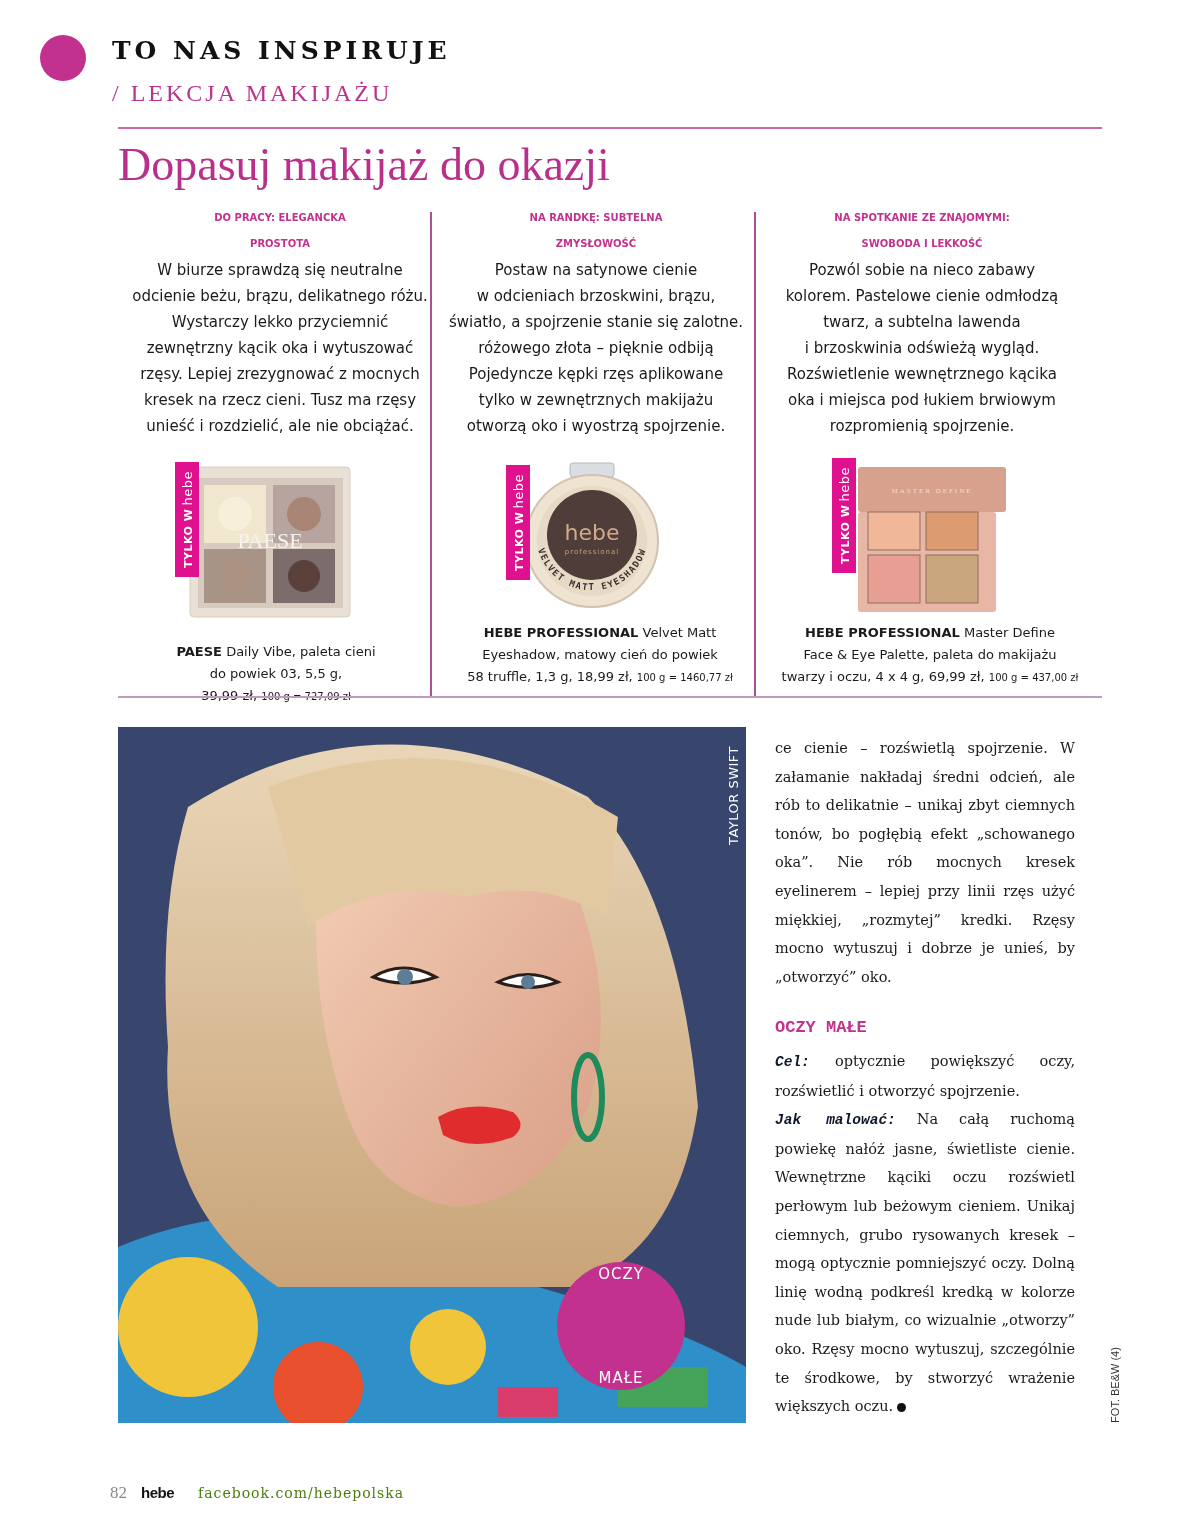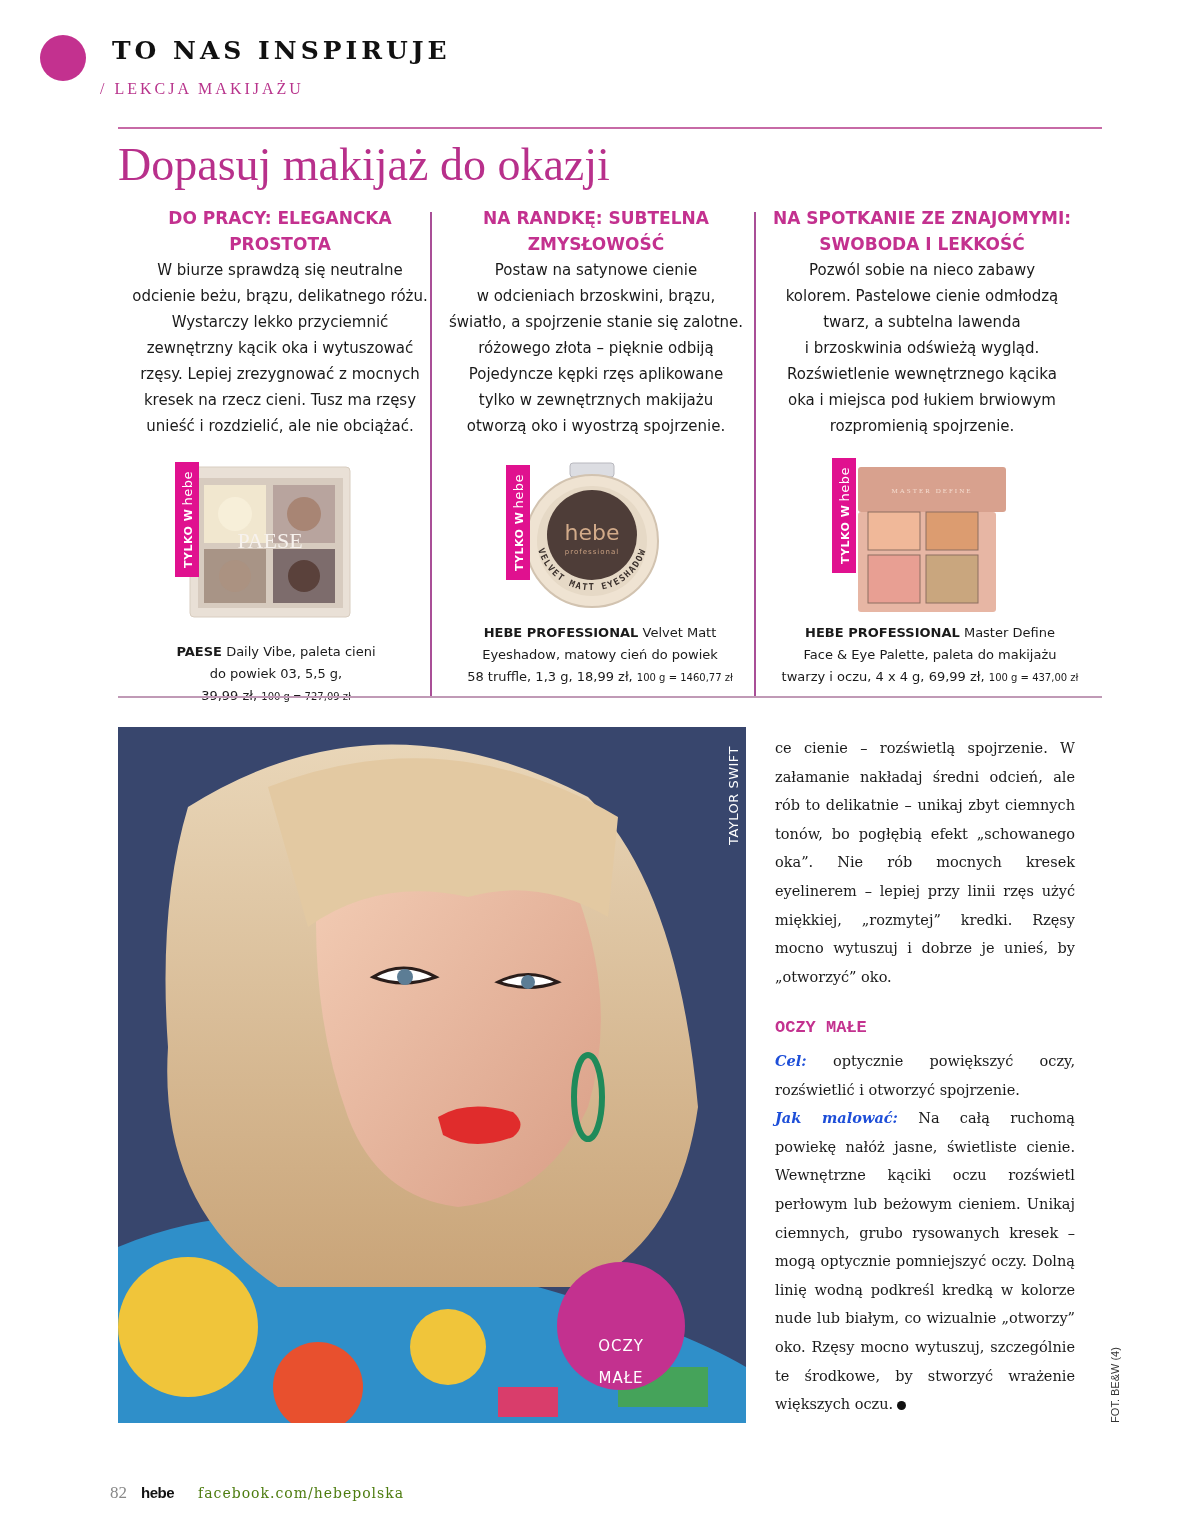--- a/index.html
+++ b/index.html
@@ -2,63 +2,63 @@
 <html><head>
 <meta charset="utf-8">
 <style>
   html, body { margin: 0; padding: 0; background: #ffffff; }
   body { width: 1203px; height: 1536px; position: relative; overflow: hidden; color: #1a1a1a; }
   .abs { position: absolute; }
 
   
   .dot { left: 40px; top: 35px; width: 46px; height: 46px; border-radius: 50%; background: #c3318f; }
   .kicker { left: 112px; top: 36px; font-family: "DejaVu Serif", serif; font-weight: bold; font-size: 25px; letter-spacing: 4px; color: #111; }
-  .subkicker { left: 100px; top: 80px; font-family: "Liberation Serif", serif; font-size: 16px; letter-spacing: 3px; color: #b8348c; }
+  .subkicker { left: 112px; top: 80px; font-family: "Liberation Serif", serif; font-size: 24px; letter-spacing: 3px; color: #b8348c; }
   .rule-top { left: 118px; top: 127px; width: 984px; height: 2px; background: #c76aa6; }
 
   .title { left: 118px; top: 138px; width: 984px; font-family: "Liberation Serif", serif; font-size: 46px; color: #b8308b; }
 
   
   .col { top: 205px; width: 300px; text-align: center; }
   .col1 { left: 130px; }
   .col2 { left: 446px; }
   .col3 { left: 772px; }
   .vsep { top: 212px; width: 2px; height: 486px; background: #a94f97; }
   .vsep1 { left: 430px; }
   .vsep2 { left: 754px; }
-  .col-head { font-family: "DejaVu Sans", sans-serif; font-weight: bold; font-size: 17px; line-height: 26px; color: #c3318f; }
+  .col-head { font-family: "DejaVu Sans", sans-serif; font-weight: bold; font-size: 10px; line-height: 26px; color: #c3318f; }
   .col-body { font-family: "DejaVu Sans", sans-serif; font-size: 15px; line-height: 26px; color: #1a1a1a; }
 
   
   .product { top: 455px; width: 320px; height: 165px; }
   .p1 { left: 120px; } .p2 { left: 440px; } .p3 { left: 770px; }
   .badge { position: absolute; width: 24px; height: 115px; background: #e0118f; color: #fff; display: flex; align-items: center; justify-content: center; }
   .badge span { transform: rotate(-90deg); white-space: nowrap; font-family: "DejaVu Sans", sans-serif; font-size: 11px; font-weight: bold; letter-spacing: 0.5px; }
   .badge span b { font-weight: normal; font-size: 13px; margin-left: 3px; }
 
   .caption { top: 622px; width: 320px; text-align: center; font-family: "DejaVu Sans", sans-serif; font-size: 13px; line-height: 22px; color: #1a1a1a; }
   .caption b { font-weight: bold; }
   .caption .small { font-size: 10px; }
   .c1 { left: 116px; margin-top: 19px; } .c2 { left: 440px; } .c3 { left: 770px; }
 
   .rule-mid { left: 118px; top: 696px; width: 984px; height: 2px; background: #c09ab6; }
 
   
   .photo { left: 118px; top: 727px; width: 628px; height: 696px; overflow: hidden; background: #39476e; }
   .photo-credit-vert { left: 722px; top: 735px; width: 24px; height: 120px; display: flex; align-items: center; justify-content: center; }
   .photo-credit-vert span { transform: rotate(-90deg); white-space: nowrap; color: #ffffff; font-family: "DejaVu Sans", sans-serif; font-size: 13px; letter-spacing: 0.5px; }
-  .circle-label { left: 557px; top: 1262px; width: 128px; height: 128px; border-radius: 50%; background: #c3318f; color: #fff; display: flex; flex-direction: column; align-items: center; justify-content: flex-end; font-family: "DejaVu Sans", sans-serif; font-size: 15px; line-height: 24px; letter-spacing: 1px; gap: 8px; }
+  .circle-label { left: 557px; top: 1262px; width: 128px; height: 128px; border-radius: 50%; background: #c3318f; color: #fff; display: flex; flex-direction: column; align-items: center; justify-content: space-between; font-family: "DejaVu Sans", sans-serif; font-size: 15px; line-height: 24px; letter-spacing: 1px; }
 
   
   .article { left: 775px; width: 300px; font-family: "DejaVu Serif", serif; font-size: 14.5px; line-height: 28.6px; color: #1a1a1a; text-align: justify; }
   .article p { margin: 0; }
   .art1 { top: 734px; }
   .art-head { left: 775px; top: 1018px; width: 300px; font-family: Liberation Mono, monospace; font-weight: bold; font-size: 17px; color: #c3318f; }
   .art2 { top: 1047px; }
-  .lead { color: #1d4ed8; font-style: italic; font-weight: bold; }
+  .lead { color: #0f172a; font-style: italic; font-weight: bold; font-family: Liberation Mono, monospace; }
   .endmark { display: inline-block; width: 9px; height: 9px; border-radius: 50%; background: #111; margin-left: 4px; vertical-align: middle; }
 
   .fot { left: 1100px; top: 1330px; width: 30px; height: 110px; display: flex; align-items: center; justify-content: center; }
   .fot span { transform: rotate(-90deg); white-space: nowrap; font-family: "Liberation Sans", sans-serif; font-size: 11px; color: #333; }
 
   
   .footer { left: 110px; top: 1483px; display: flex; align-items: baseline; gap: 14px; }
   .pg { font-family: "Liberation Serif", serif; font-size: 17px; color: #888; }
   .brand { font-family: "Liberation Sans", sans-serif; font-size: 15px; font-weight: bold; color: #111; letter-spacing: -0.5px; margin-right: 10px; }
   .fb { font-family: "DejaVu Serif", serif; font-size: 14px; color: #4d7c0f; letter-spacing: 1px; }

